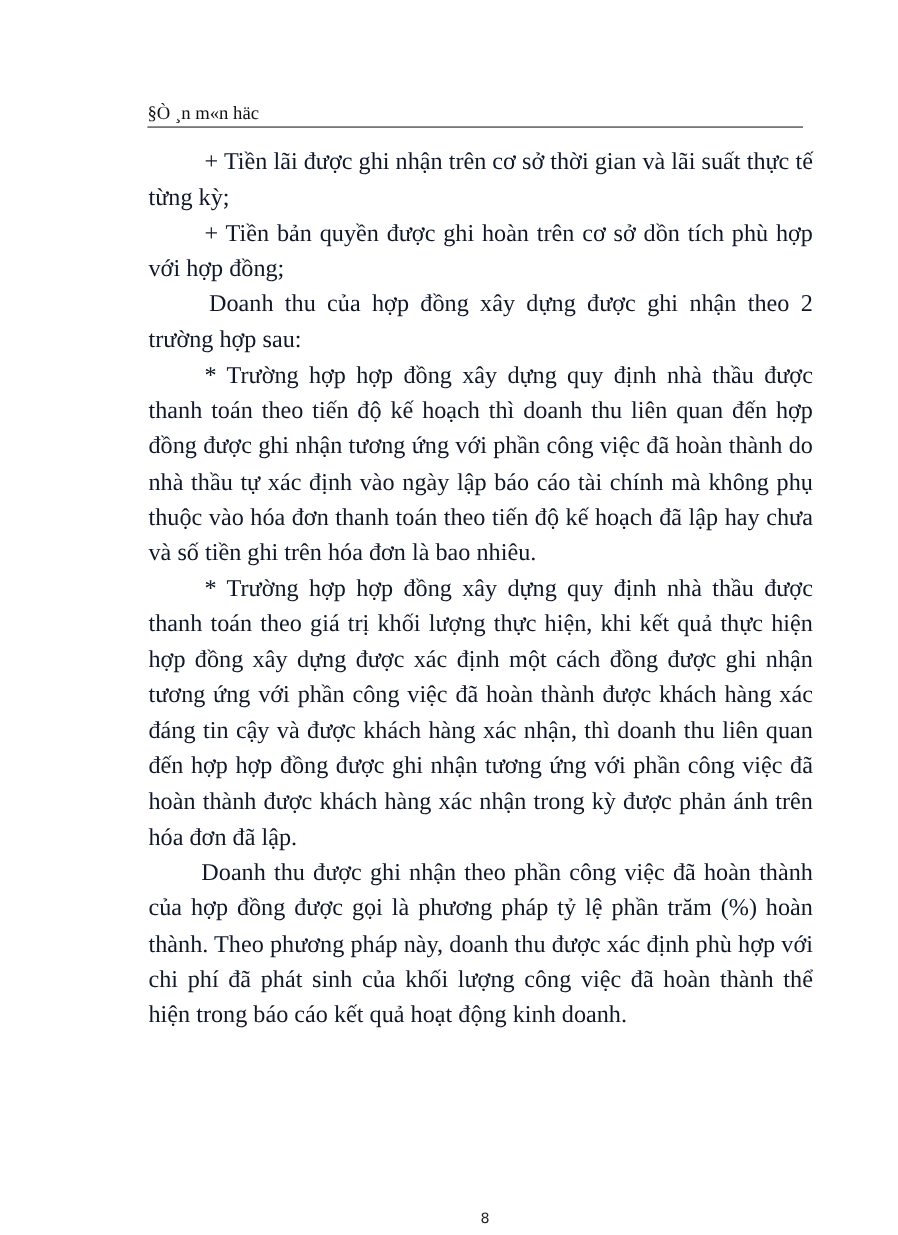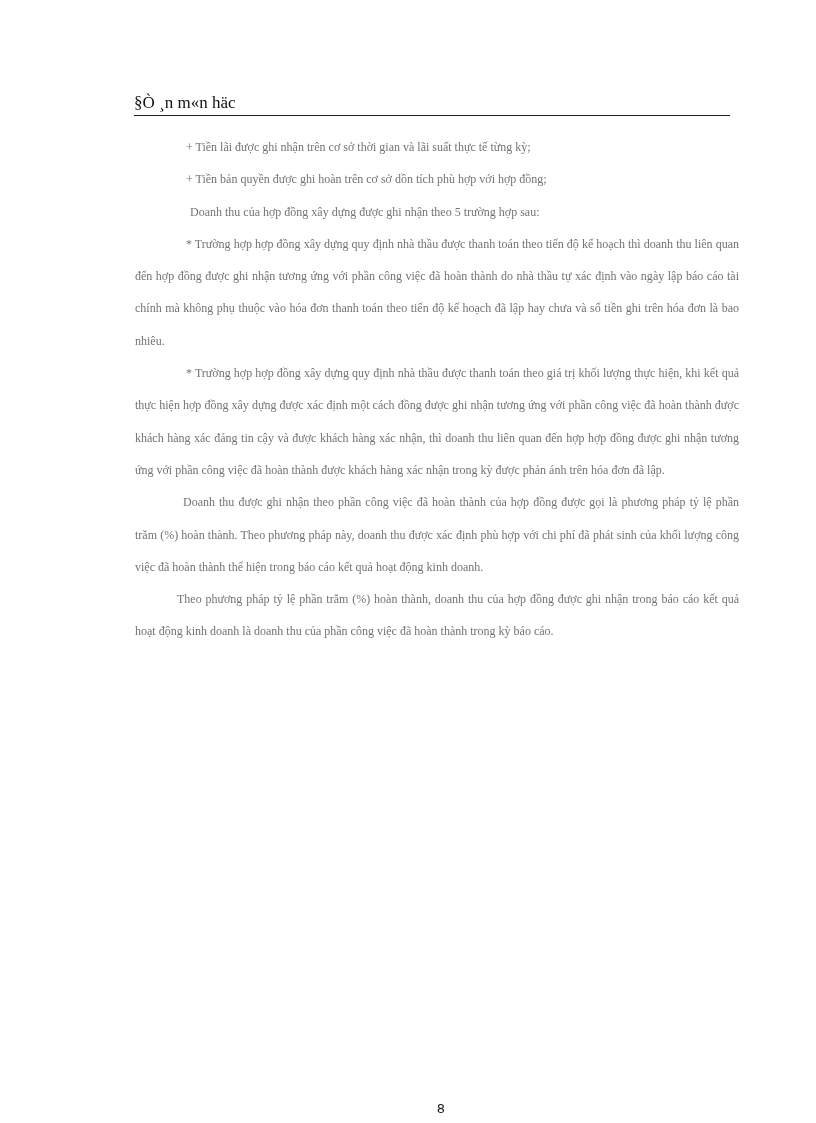--- a/index.html
+++ b/index.html
@@ -6,21 +6,21 @@
     body { width: 816px; height: 1123px; position: relative; overflow: hidden; }
     .page { position: absolute; left: 0; top: 0; width: 816px; height: 868px; background: #ffffff; margin-top: 44px; }
     .header {
       position: absolute; left: 134px; top: 48px; width: 596px;
       border-bottom: 1.5px solid #222;
       font-family: "Liberation Serif", serif; font-size: 17px; color: #111;
       line-height: 22px; padding-bottom: 1px;
     }
     .body {
       position: absolute; left: 135px; top: 87px; width: 604px;
-      font-family: "Liberation Serif", serif; font-size: 12px; color: #737373;
+      font-family: "Liberation Serif", serif; font-size: 22px; color: #0f172a;
       line-height: 32.3px; text-align: justify;
     }
     .body p { margin: 0; }
     .body p.ind1 { text-indent: 51px; }
     .body p.ind2 { text-indent: 55px; }
     .body p.ind3 { text-indent: 48px; }
     .body p.ind4 { text-indent: 42px; }
     .pageno {
       position: absolute; left: 0; width: 882px; top: 1057px; text-align: center;
       font-family: "DejaVu Sans", sans-serif; font-size: 13px; color: #222;
@@ -32,22 +32,21 @@
   </style>
 </head>
 <body>
 
 <div class="page">
   <div class="header">§Ò ¸n m«n häc</div>
 
   <div class="body">
     <p class="ind1">+ Tiền lãi  được ghi nhận trên cơ sở thời gian và lãi suất thực tế từng kỳ;</p>
     <p class="ind1">+ Tiền bản quyền được ghi hoàn trên cơ sở dồn tích phù hợp với hợp đồng;</p>
-    <p class="ind2">Doanh thu của hợp đồng xây dựng được ghi nhận theo 5 trường hợp sau:</p>
+    <p class="ind2">Doanh thu của hợp đồng xây dựng được ghi nhận theo 2 trường hợp sau:</p>
     <p class="ind1">* Trường hợp hợp đồng xây dựng quy định nhà thầu được thanh toán theo tiến  độ kế hoạch thì doanh thu liên  quan đến hợp đồng được ghi nhận tương ứng với phần công việc đã hoàn thành do nhà thầu tự xác định vào ngày lập báo cáo tài chính mà không phụ thuộc vào hóa đơn thanh toán theo tiến  độ kế hoạch đã lập hay chưa và số tiền ghi trên hóa đơn là bao nhiêu.</p>
     <p class="ind1">* Trường hợp hợp đồng xây dựng quy định nhà thầu được thanh toán theo giá trị khối lượng thực hiện, khi kết quả thực hiện hợp đồng xây dựng được xác định một cách đồng được ghi nhận tương ứng với phần công việc đã hoàn thành được khách hàng xác đáng tin  cậy và được khách hàng xác nhận, thì doanh thu liên  quan đến hợp hợp đồng được ghi nhận tương ứng với phần công việc  đã hoàn thành  được khách hàng xác nhận trong kỳ được phản ánh trên hóa đơn đã lập.</p>
     <p class="ind3">Doanh thu được ghi nhận theo phần công việc đã hoàn thành của hợp đồng được gọi là phương pháp tỷ lệ phần trăm (%) hoàn thành. Theo phương pháp này, doanh thu được xác định phù hợp với chi phí đã phát sinh của khối lượng công việc đã hoàn thành thể hiện trong báo cáo kết quả hoạt động kinh doanh.</p>
-    <p class="ind4">Theo phương pháp tỷ lệ phần trăm (%) hoàn thành, doanh thu của hợp đồng được ghi nhận trong báo cáo kết quả hoạt động kinh doanh là  doanh thu của phần công việc  đã hoàn thành trong kỳ báo cáo.</p>
   </div>
 
   <div class="pageno">8</div>
   <div class="footer-rule"></div>
 </div>
 
 </body></html>

